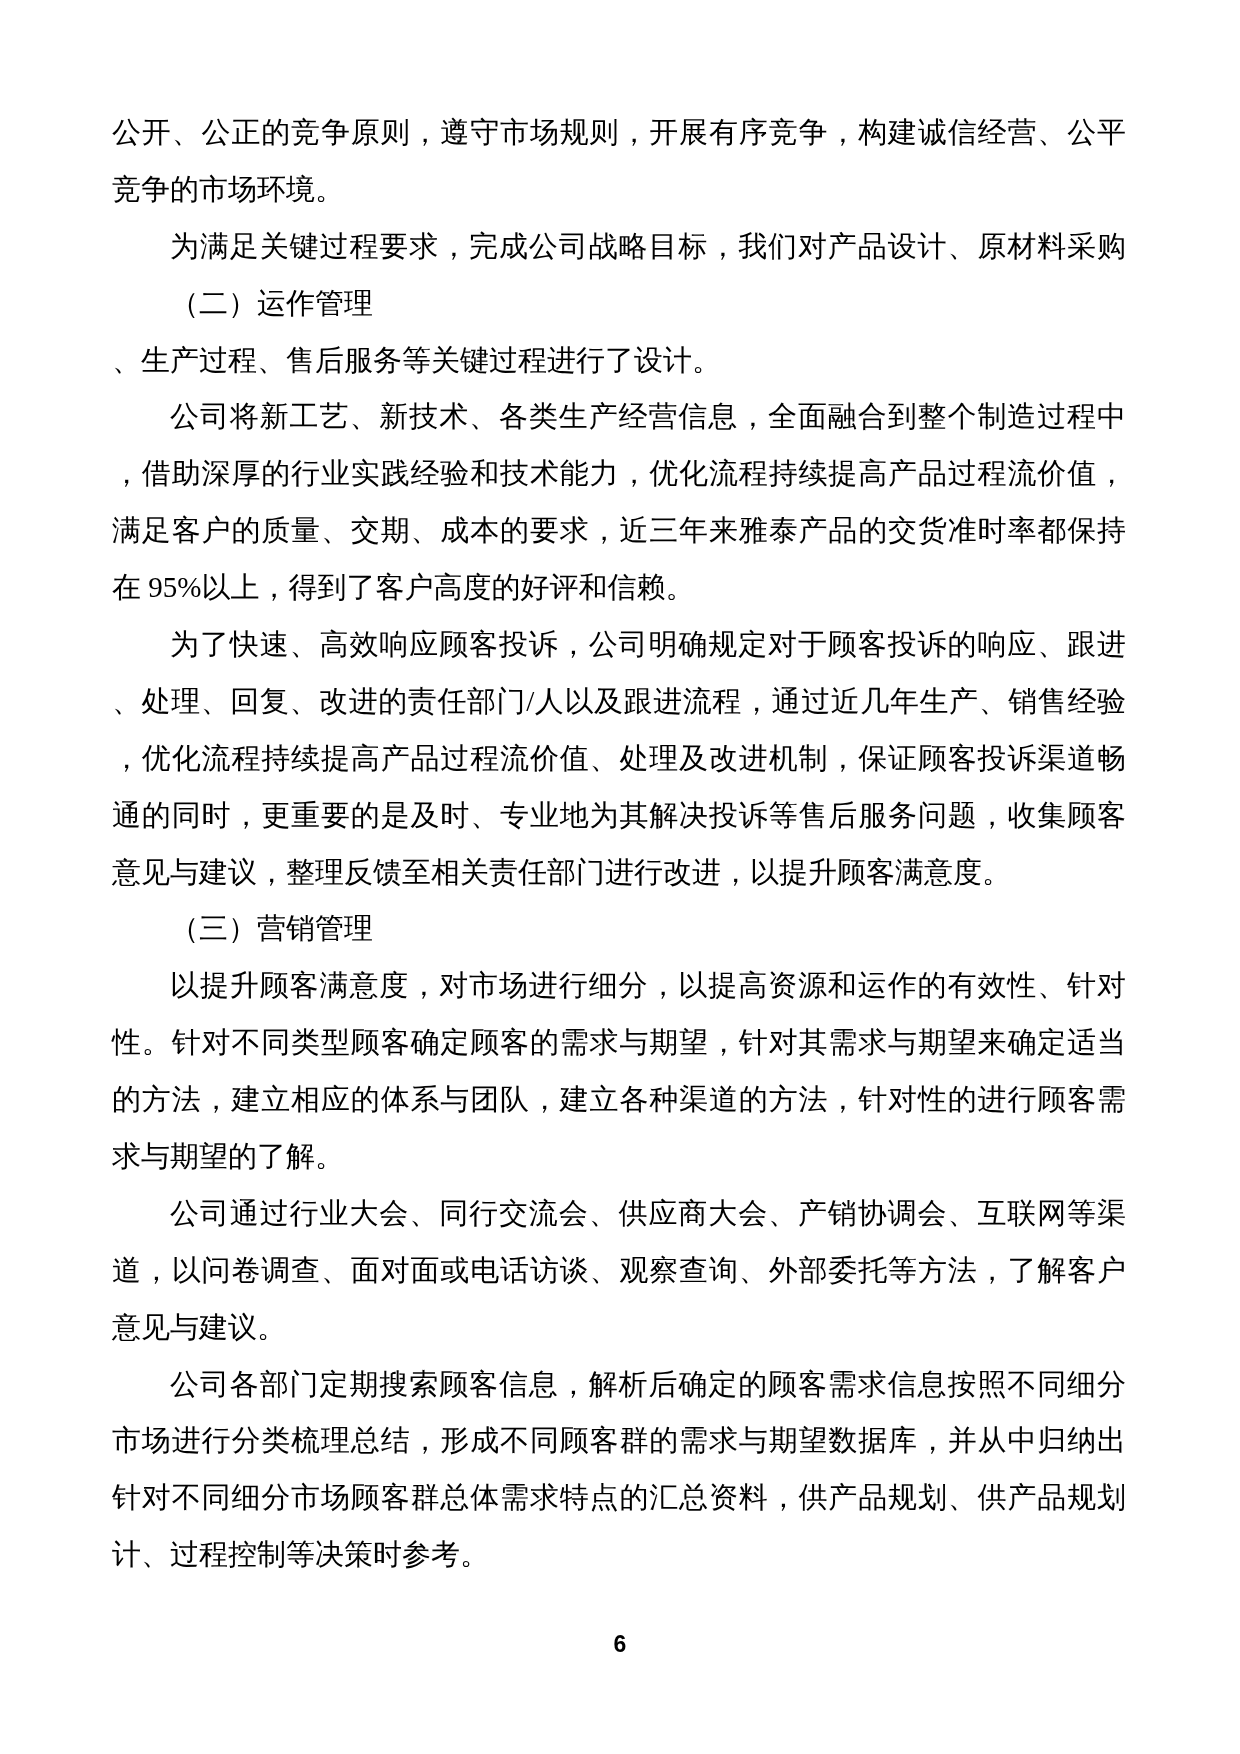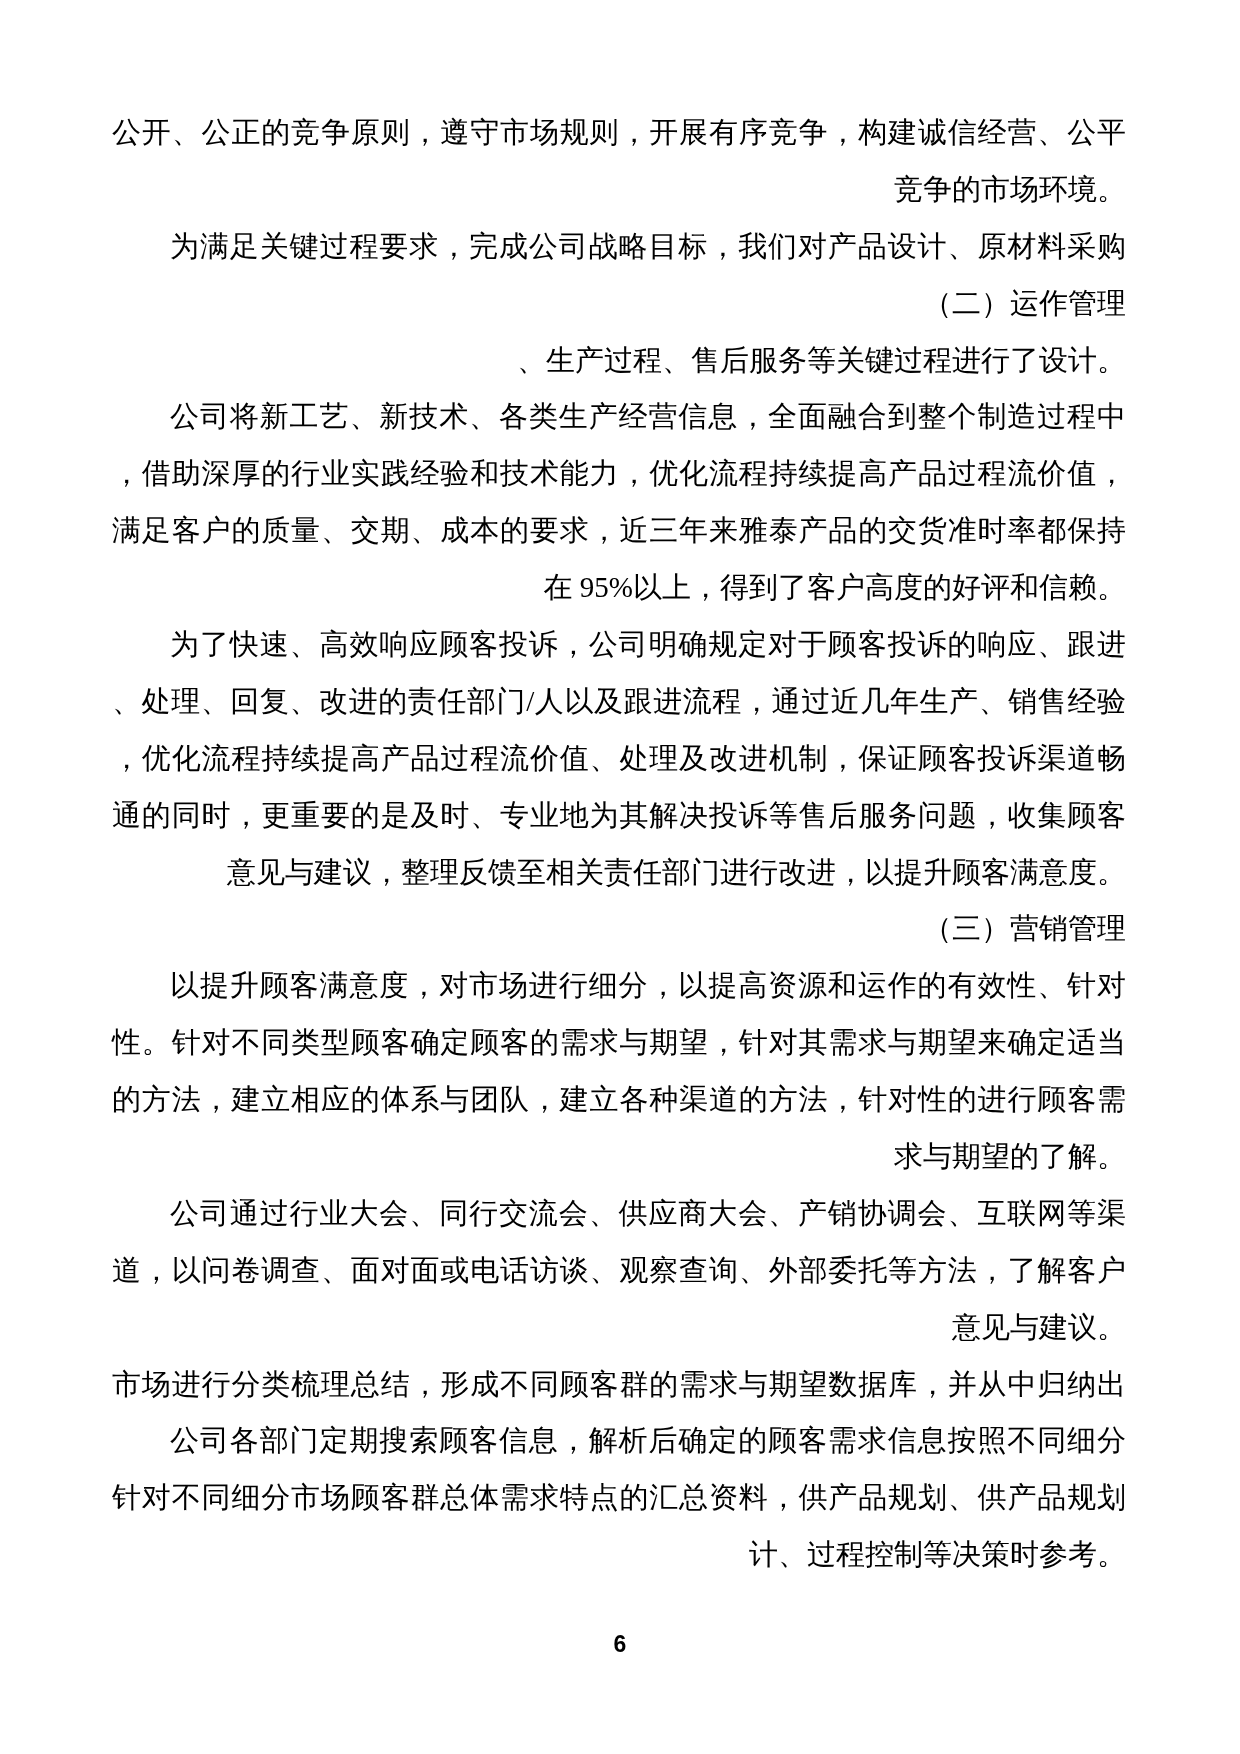--- a/index.html
+++ b/index.html
@@ -22,21 +22,21 @@
     top: 104px;
     width: 1014px;
   }
   .line {
     box-sizing: border-box;
     width: 100%;
     height: 56.9px;
     line-height: 56.9px;
     font-size: 29px;
     letter-spacing: 0;
-    text-align: right;
+    text-align: left;
     white-space: nowrap;
     overflow: visible;
   }
   .line.fill {
     white-space: normal;
     text-align: justify;
     text-align-last: justify;
   }
   .line.indent {
     padding-left: 58px;
@@ -75,19 +75,19 @@
       <div class="line fill">通的同时，更重要的是及时、专业地为其解决投诉等售后服务问题，收集顾客</div>
       <div class="line">意见与建议，整理反馈至相关责任部门进行改进，以提升顾客满意度。</div>
       <div class="line indent">（三）营销管理</div>
       <div class="line fill indent">以提升顾客满意度，对市场进行细分，以提高资源和运作的有效性、针对</div>
       <div class="line fill">性。针对不同类型顾客确定顾客的需求与期望，针对其需求与期望来确定适当</div>
       <div class="line fill">的方法，建立相应的体系与团队，建立各种渠道的方法，针对性的进行顾客需</div>
       <div class="line">求与期望的了解。</div>
       <div class="line fill indent">公司通过行业大会、同行交流会、供应商大会、产销协调会、互联网等渠</div>
       <div class="line fill">道，以问卷调查、面对面或电话访谈、观察查询、外部委托等方法，了解客户</div>
       <div class="line">意见与建议。</div>
+      <div class="line fill indent">公司各部门定期搜索顾客信息，解析后确定的顾客需求信息按照不同细分</div>
       <div class="line fill">市场进行分类梳理总结，形成不同顾客群的需求与期望数据库，并从中归纳出</div>
-      <div class="line fill indent">公司各部门定期搜索顾客信息，解析后确定的顾客需求信息按照不同细分</div>
       <div class="line fill">针对不同细分市场顾客群总体需求特点的汇总资料，供产品规划、供产品规划</div>
       <div class="line">计、过程控制等决策时参考。</div>
     </div>
   <div class="page-number">6</div>
 </div>
 
 </body></html>

